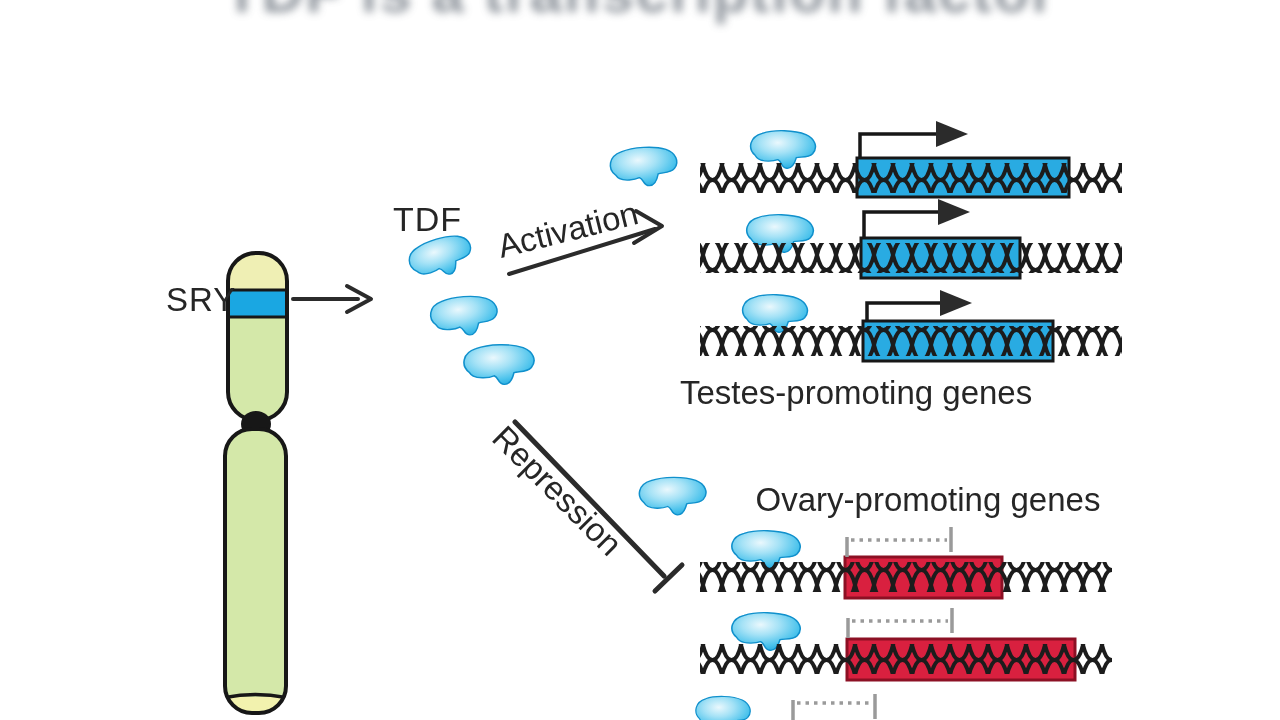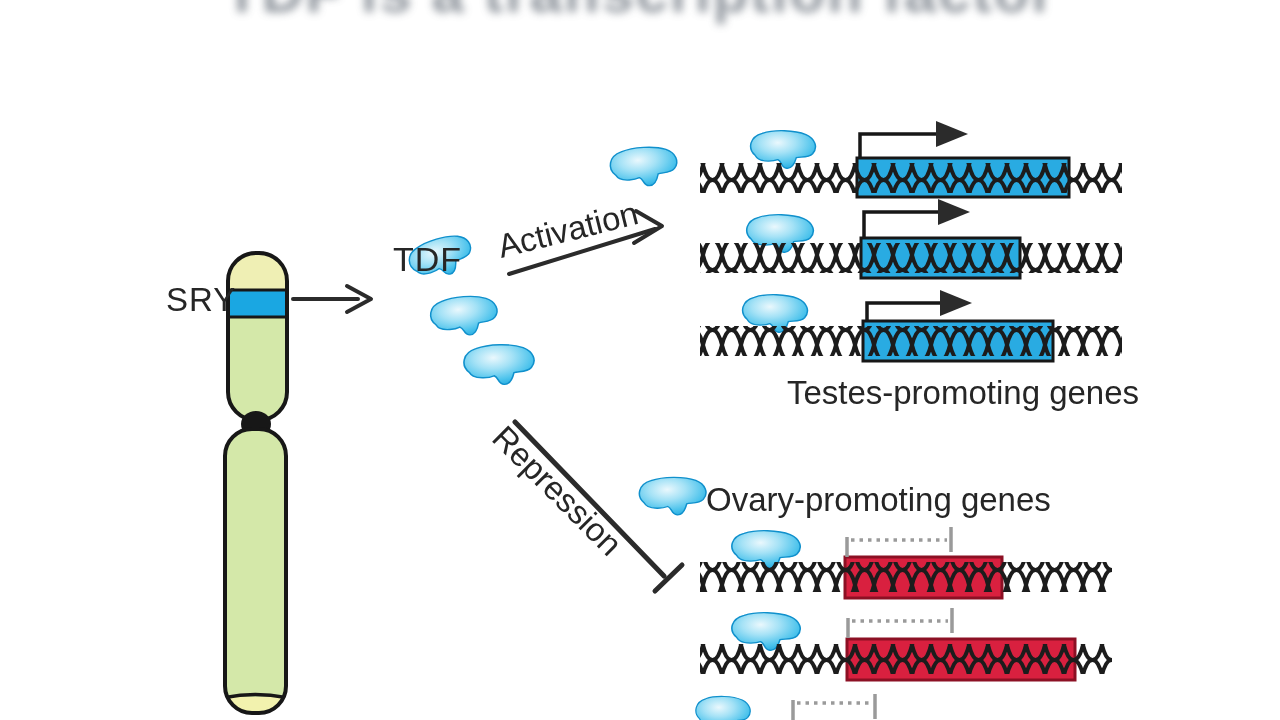--- a/index.html
+++ b/index.html
@@ -8,27 +8,27 @@
     overflow:hidden;font-family:"Liberation Sans",sans-serif;
   }
   .title-remnant{
     position:absolute;top:-42px;left:0;width:100%;text-align:center;
     font-size:58px;font-weight:700;letter-spacing:2px;color:#6d757f;
     filter:blur(4px);opacity:.75;white-space:nowrap;
   }
   .diagram-svg{position:absolute;left:0;top:0;}
   .lbl{position:absolute;color:#262626;white-space:nowrap;}
   .lbl-sry{left:166px;top:281px;font-size:33px;letter-spacing:1px;text-align:center;}
-  .lbl-tdf{left:393px;top:200px;font-size:34px;letter-spacing:1px;margin-top:40px;}
+  .lbl-tdf{left:393px;top:200px;font-size:34px;letter-spacing:1px;}
   .lbl-activation{left:483px;top:211px;width:170px;text-align:center;font-size:33px;
     transform:rotate(-14deg);transform-origin:center;}
   .lbl-repression{left:467px;top:472px;width:180px;text-align:center;font-size:33px;
     transform:rotate(45deg);transform-origin:center;}
-  .lbl-testes{left:741px;top:374px;width:444px;text-align:center;font-size:33px;}
-  .lbl-ovary{left:706px;top:481px;width:444px;font-size:33px;}
+  .lbl-testes{left:680px;top:374px;width:444px;font-size:33px;}
+  .lbl-ovary{left:706px;top:481px;width:444px;text-align:center;font-size:33px;}
 </style>
 </head>
 <body>
 
 <div class="stage">
 
   <div class="title-remnant">TDF is a transcription factor</div>
 
   <svg class="diagram-svg" width="1280" height="720" viewBox="0 0 1280 720">
     <defs>

